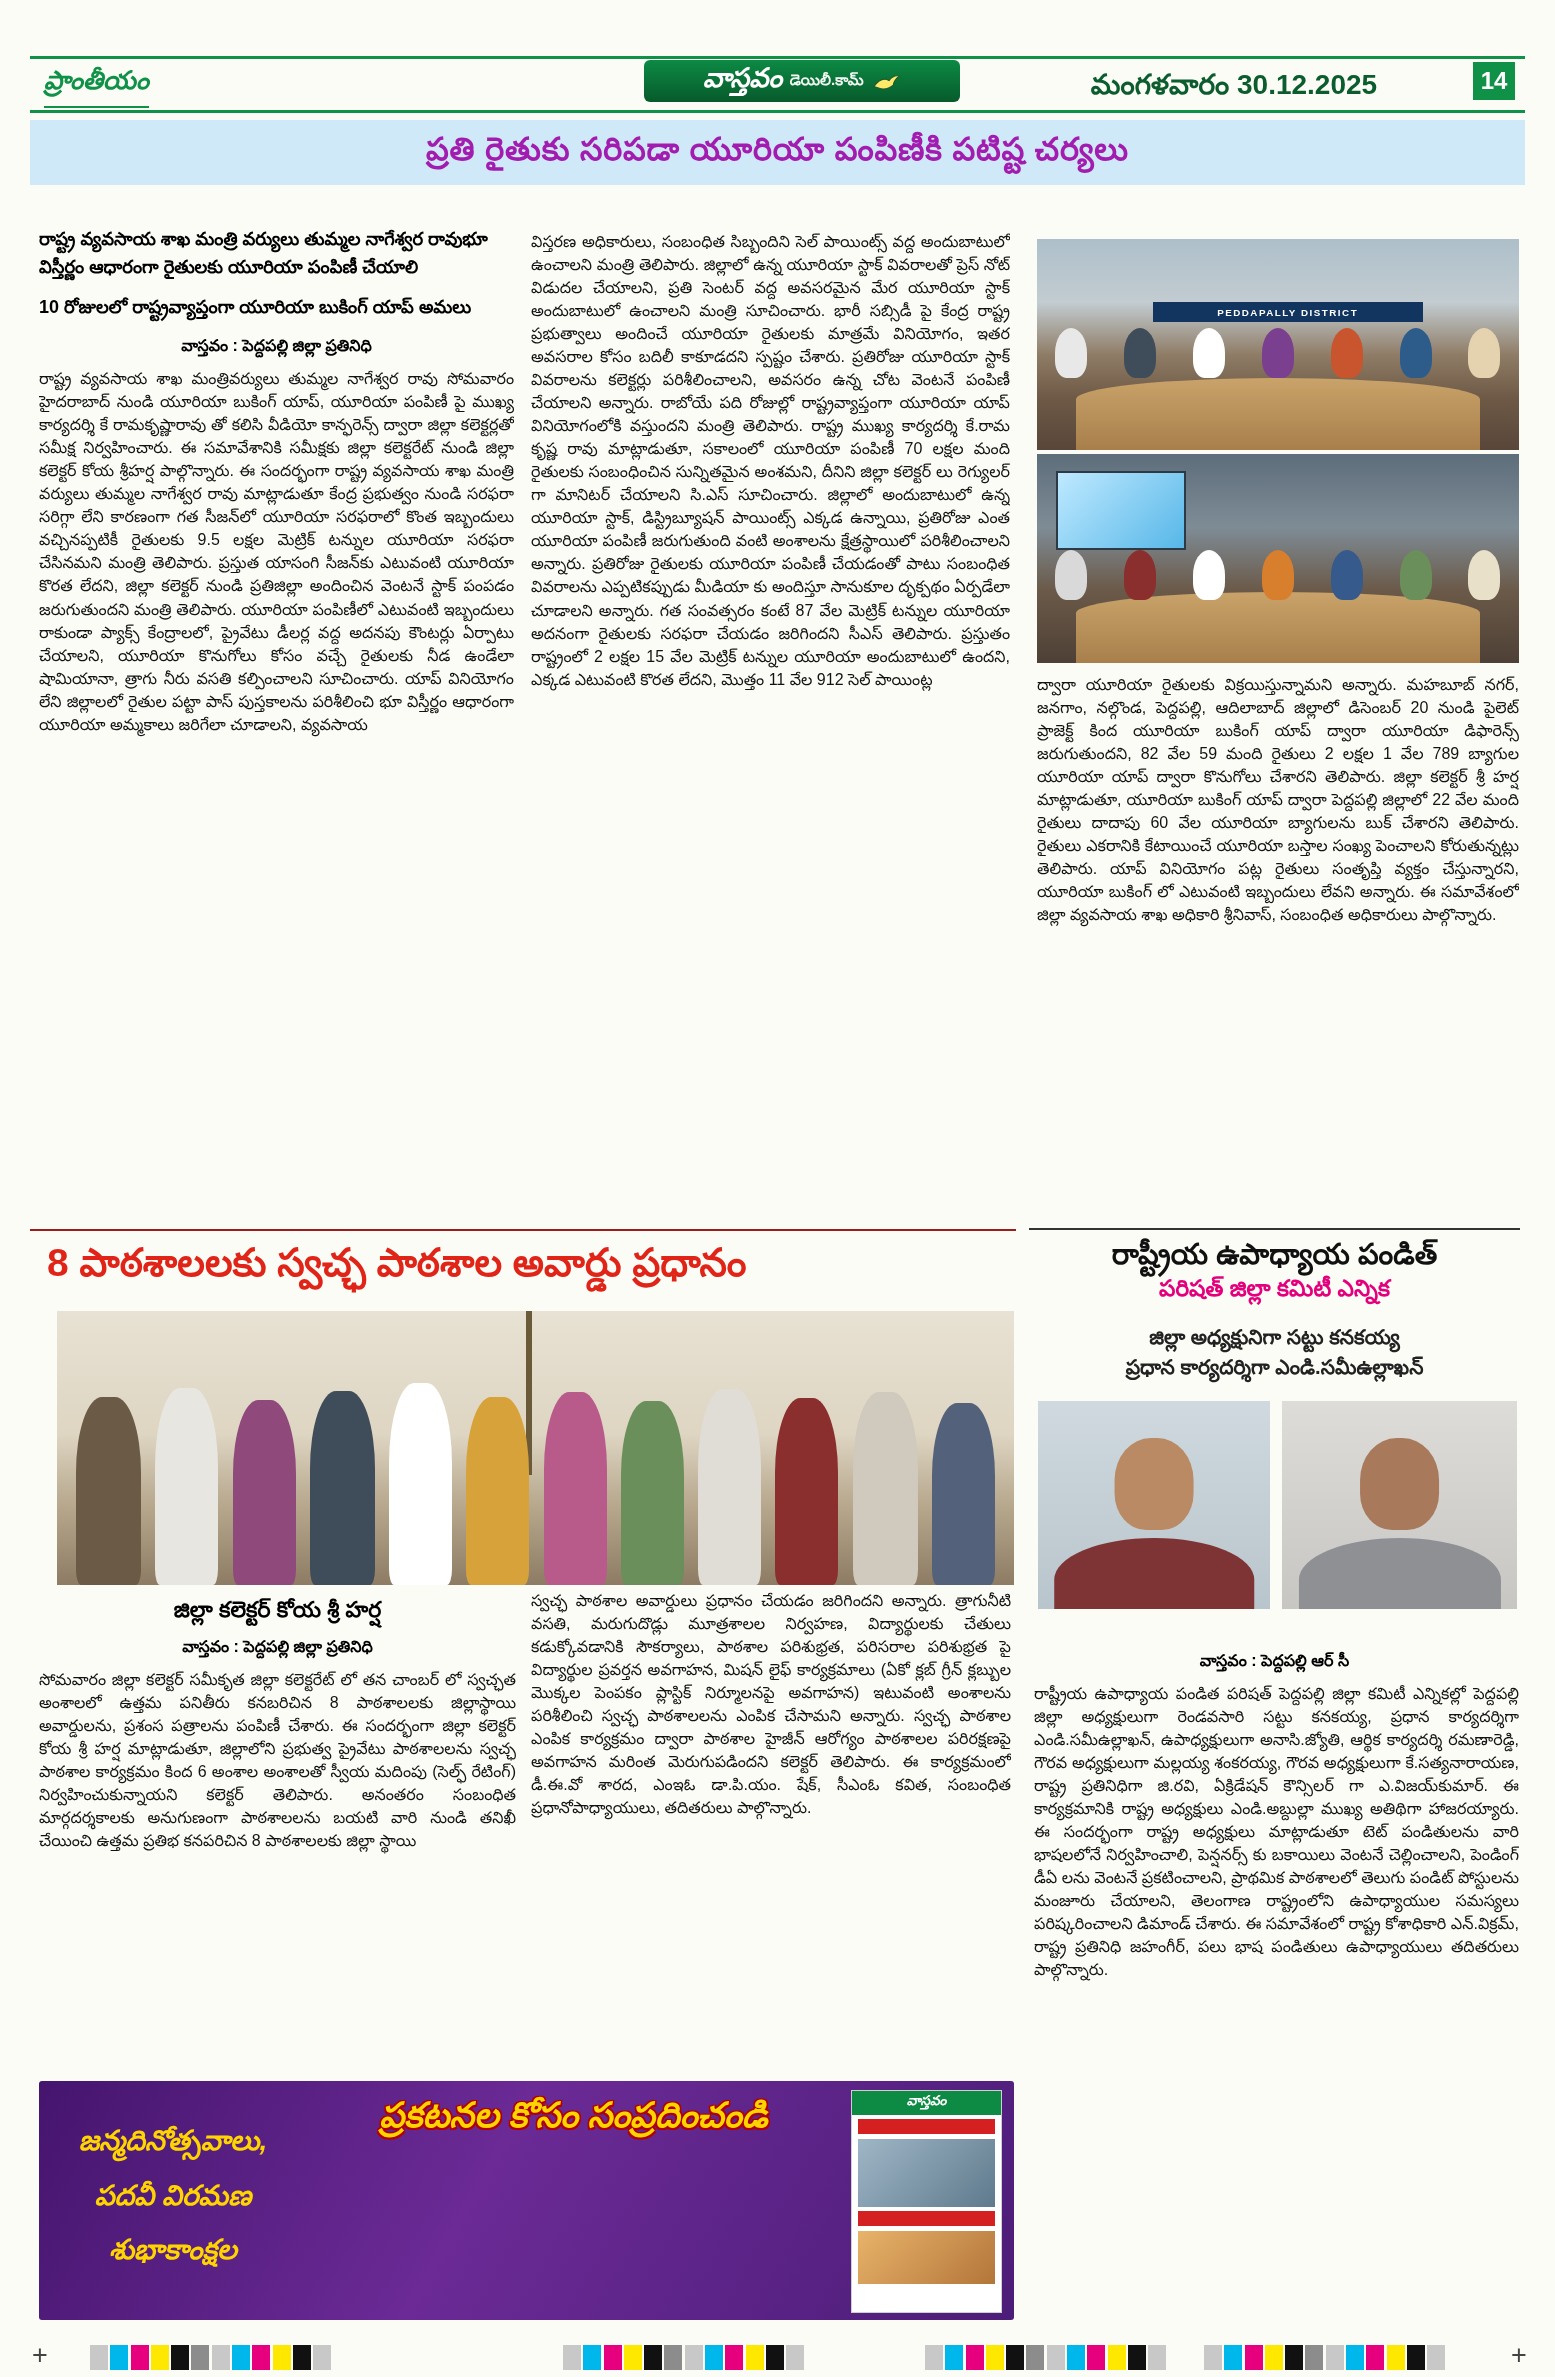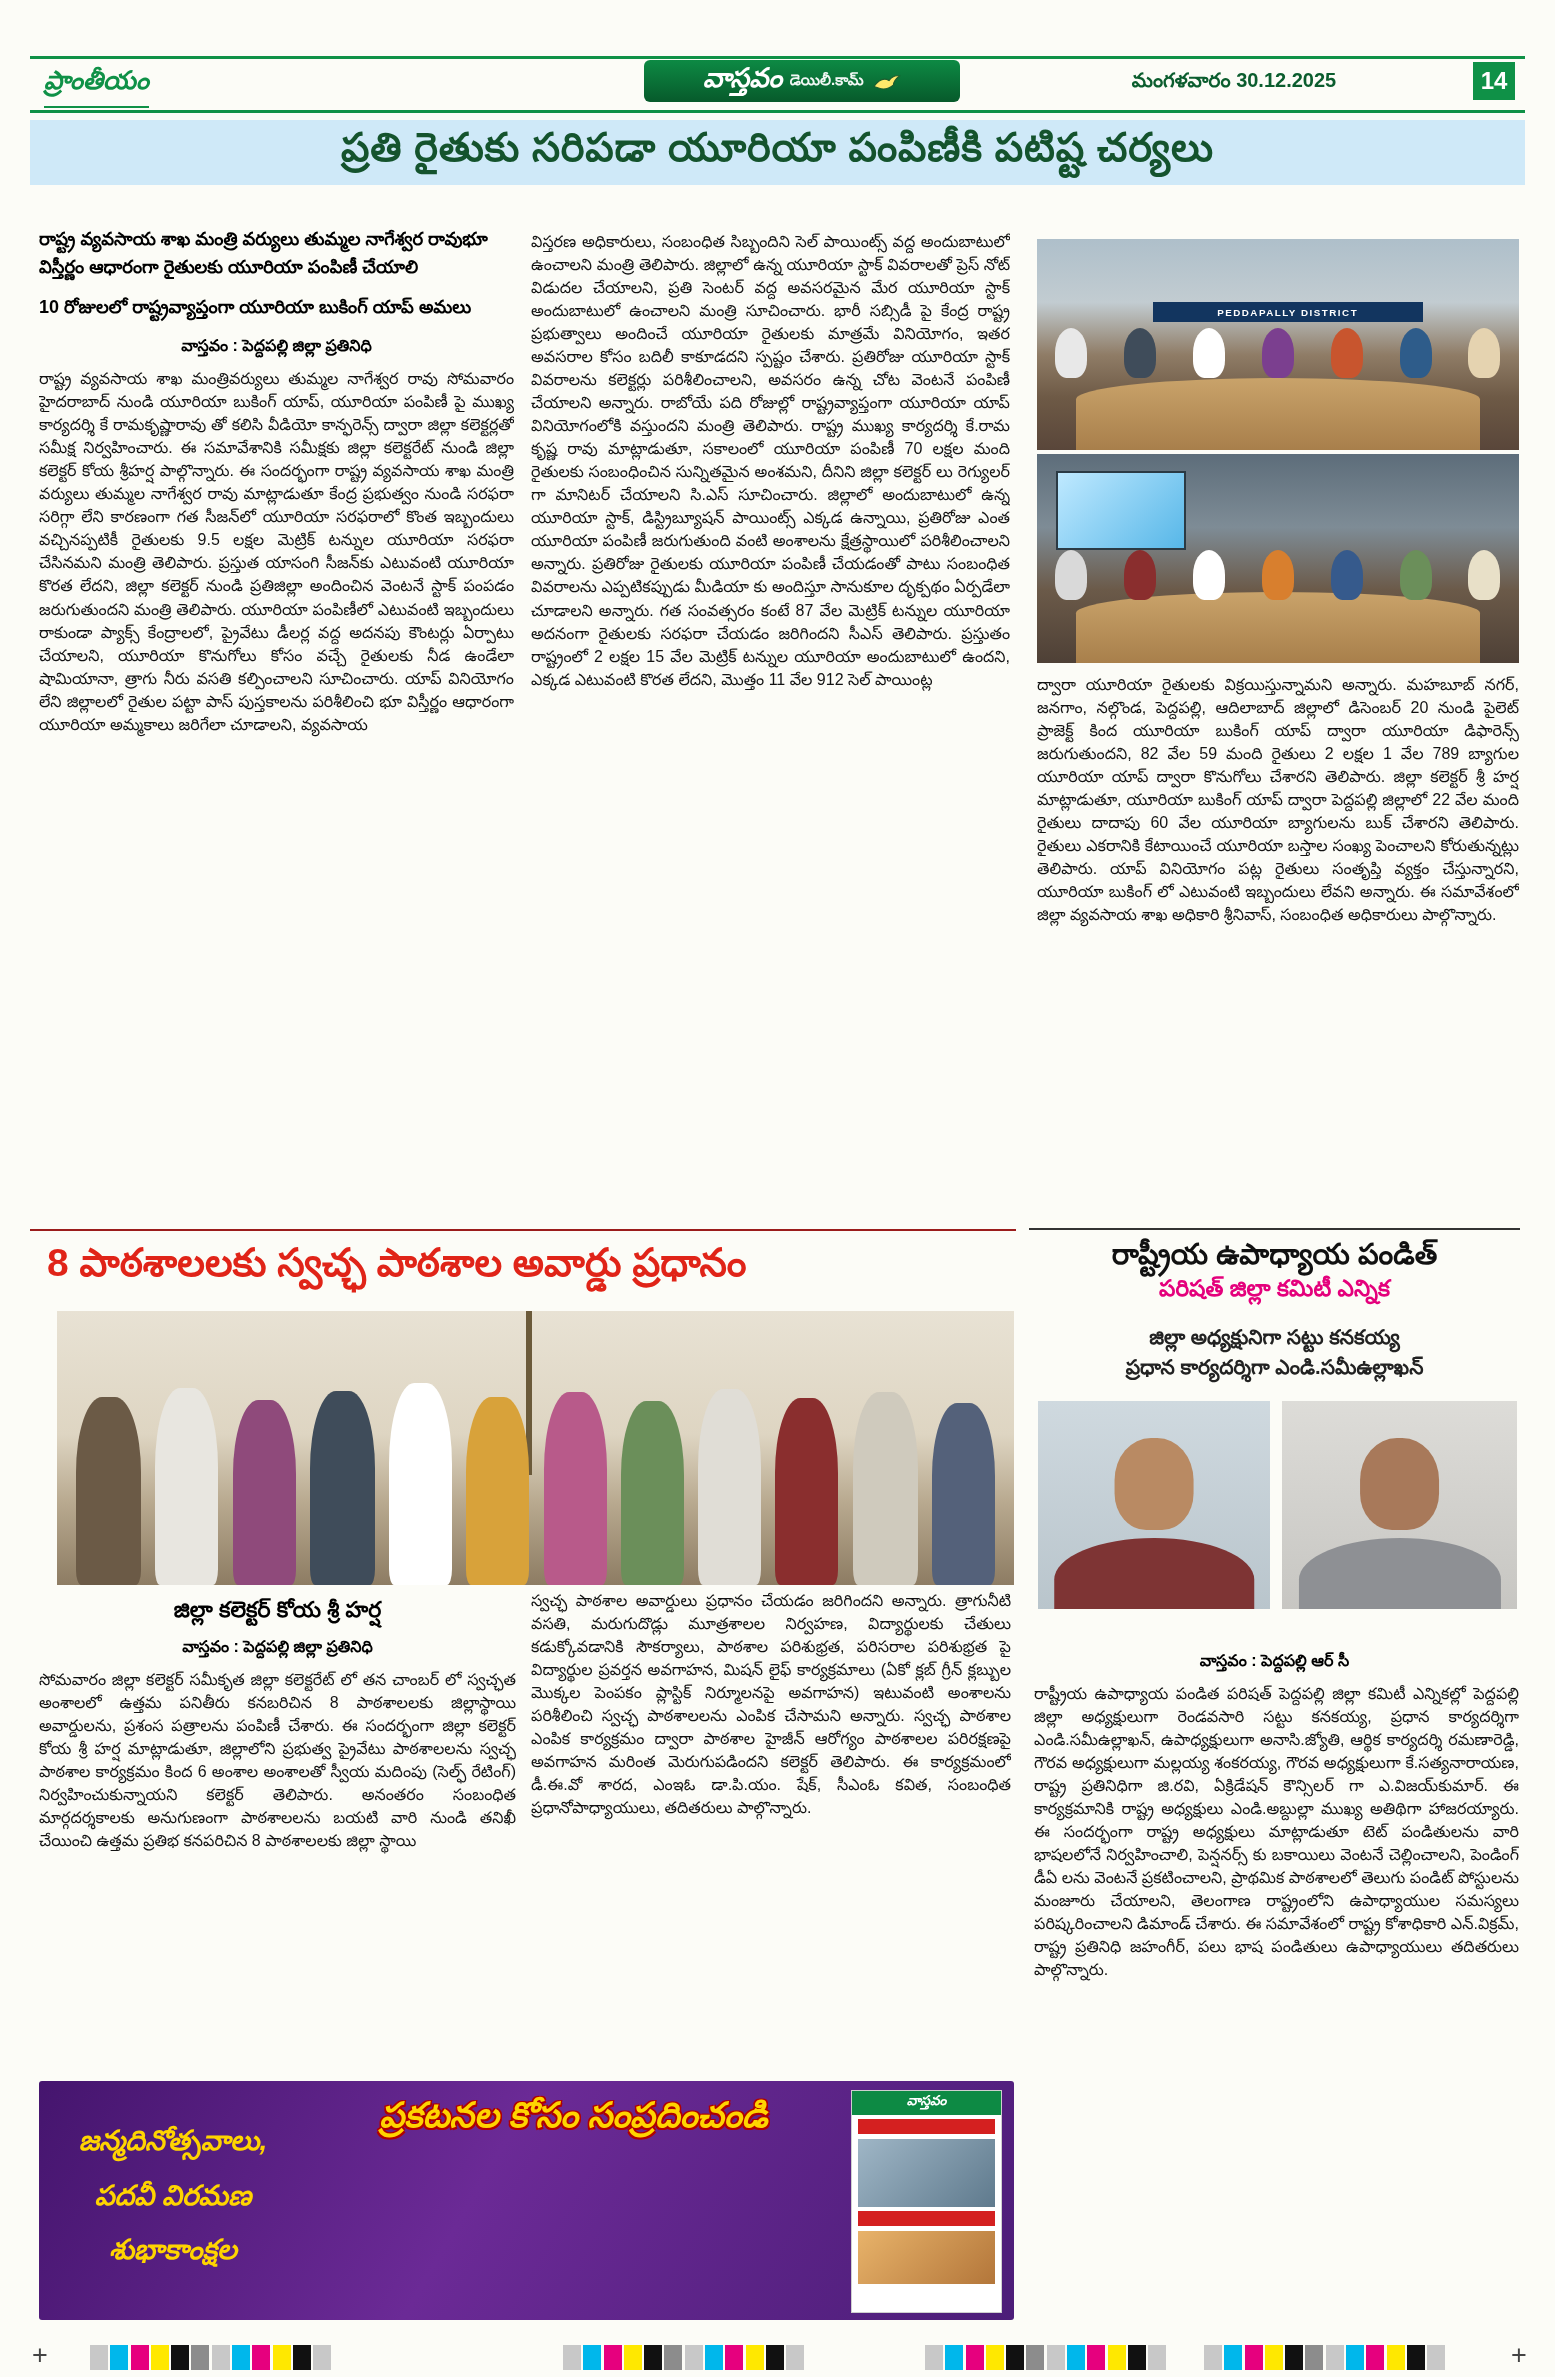--- a/index.html
+++ b/index.html
@@ -18,31 +18,31 @@
   }
   .logo-box{
     position:absolute;left:644px;top:60px;width:316px;height:42px;border-radius:6px;
     background:linear-gradient(180deg,#0d8a44,#075a2b);display:flex;align-items:center;
     justify-content:center;gap:7.5px;color:#fff;
   }
   .logo-main{font-size:27px;font-weight:bold;font-style:italic;}
   .logo-tag{font-size:15px;font-weight:bold;opacity:.95;}
   .logo-bird{width:30px;height:22.6px;}
   .date-text{position:absolute;left:1076px;top:69px;width:316px;text-align:center;
-    font-size:20px;font-weight:bold;color:#0b5d2e;}
+    font-size:28px;font-weight:bold;color:#0b5d2e;}
   .page-num-box{
     position:absolute;left:1473px;top:62px;width:42px;height:38px;background:#0f9147;
     color:#fff;font-size:24px;font-weight:bold;display:flex;align-items:center;justify-content:center;
   }
   
   .headline-band{
     position:absolute;left:30px;top:120px;width:1495px;height:65px;background:#cfe9f8;
     display:flex;align-items:center;justify-content:center;
   }
-  .headline-band span{font-size:40px;font-weight:bold;color:#14532d;letter-spacing:0.8px;}
+  .headline-band span{font-size:32px;font-weight:bold;color:#a21caf;letter-spacing:0.8px;}
   
   .col{position:absolute;text-align:justify;font-size:16px;line-height:1.44;color:#121212;overflow:hidden;}
   #lead-col1{left:39px;top:226px;width:475px;height:990px;}
   #lead-col2{left:531px;top:230px;width:479px;height:986px;}
   #lead-col3{left:1037px;top:673px;width:482px;height:543px;}
   .intro p{font-weight:bold;font-size:18px;line-height:1.55;margin:0 0 12px;text-align:left;color:#000;}
   .dateline{text-align:center;font-weight:bold;font-size:16px;margin:9px 0 10.5px;color:#000;}
   
   .photo{position:absolute;overflow:hidden;background:#97a6ad;}
   #photo-meeting-1{left:1037px;top:239px;width:482px;height:211px;

